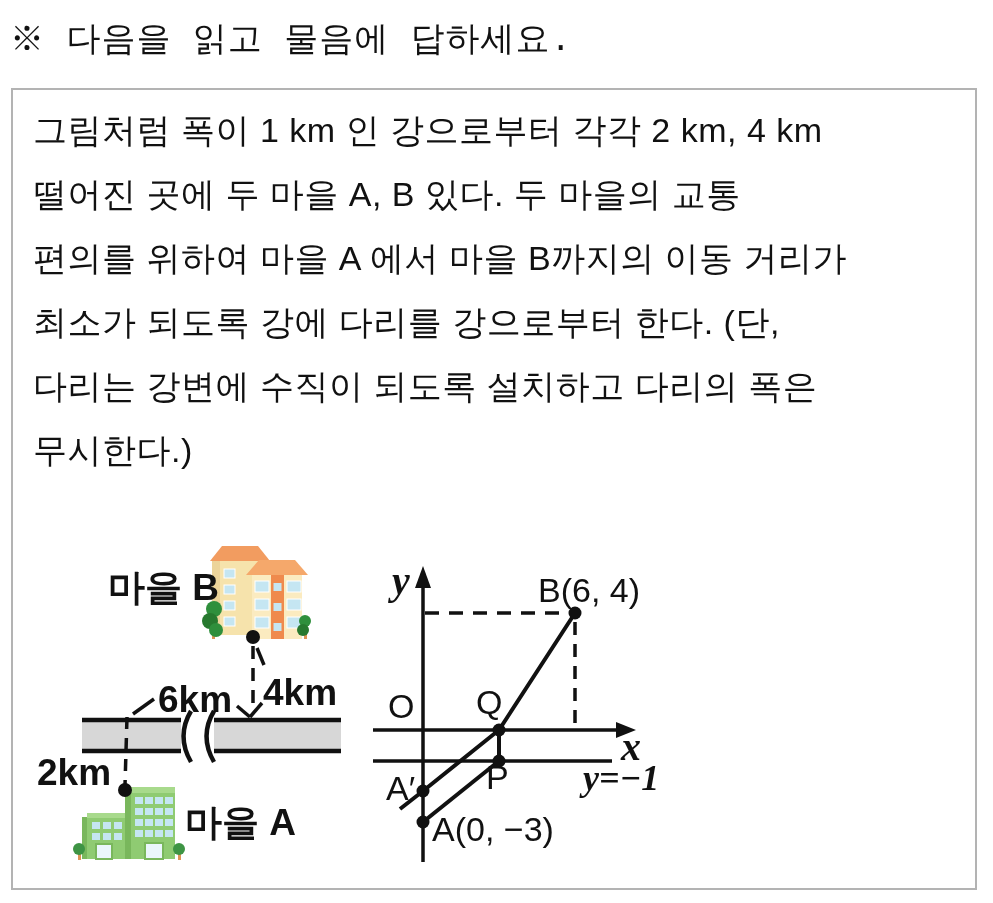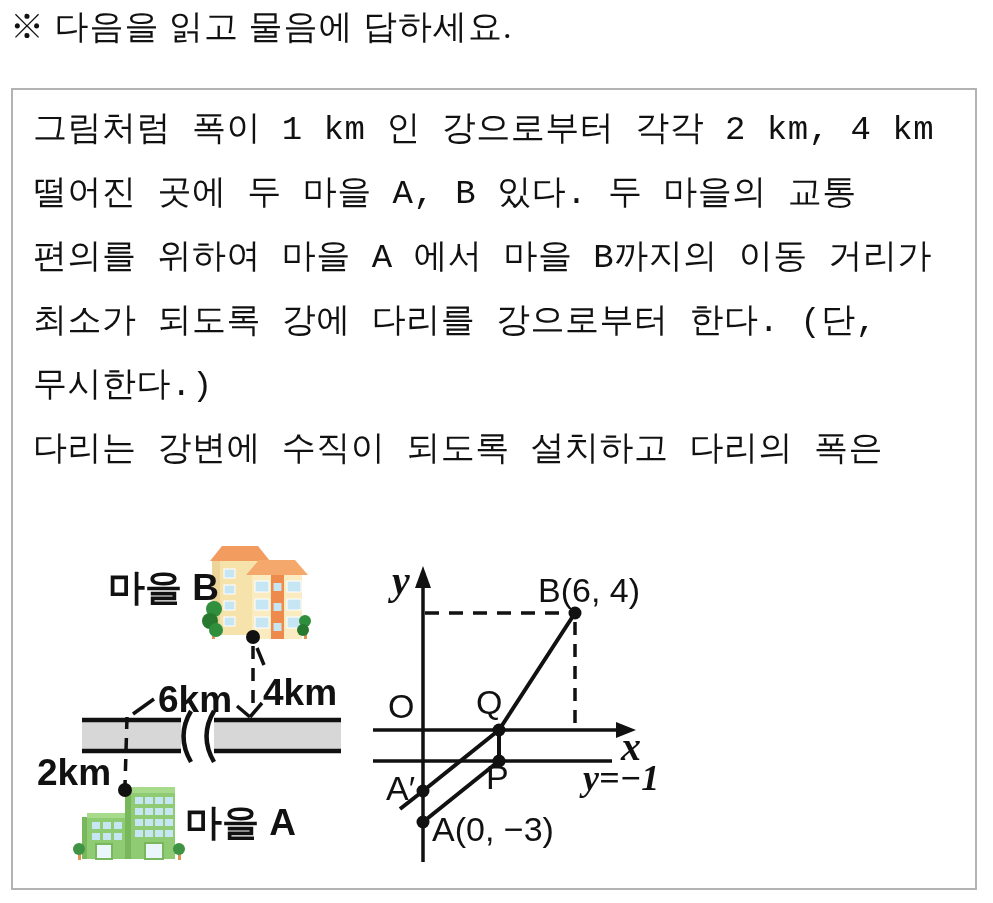--- a/index.html
+++ b/index.html
@@ -4,36 +4,36 @@
 <style>
   html,body{margin:0;padding:0;background:#ffffff;}
   body{
     position:relative;
     width:993px;height:903px;
     font-family:"Liberation Serif", serif;
     color:#111;
     overflow:hidden;
   }
   .header{
-    position:absolute;left:10px;top:4px;
+    position:absolute;left:10px;top:16px;
     font-size:34px;letter-spacing:1px;
-    font-family:Liberation Serif, serif;
+    font-family:Liberation Mono, monospace;
   }
   .problem-box{
     position:absolute;left:11px;top:88px;
     width:966px;height:802px;
     border:2px solid #b3b3b3;
     box-sizing:border-box;
     background:#ffffff;
   }
   .problem-text{
     position:absolute;left:33px;top:98px;
     width:930px;
     font-size:34px;line-height:64px;
-    font-family:Liberation Mono, monospace;
+    font-family:Liberation Sans, sans-serif;
     letter-spacing:0.5px;
   }
   .fig{position:absolute;}
   .fig-left{left:28px;top:533px;}
   .fig-right{left:372px;top:542px;}
   svg text{fill:#111;}
   .kr-label{font-family:"Liberation Sans", sans-serif;font-size:37px;font-weight:600;}
   .dist-label{font-family:"Liberation Sans", sans-serif;font-size:37px;font-weight:600;}
   .pt-label{font-family:"Liberation Sans", sans-serif;font-size:34px;}
   .math-italic{font-family:"Liberation Serif", serif;font-style:italic;font-size:40px;font-weight:bold;}
@@ -44,22 +44,22 @@
 
 <div class="header">※ 다음을 읽고 물음에 답하세요.</div>
 
 <div class="problem-box"></div>
 
 <div class="problem-text">
   <div>그림처럼 폭이 1 km 인 강으로부터 각각 2 km, 4 km</div>
   <div>떨어진 곳에 두 마을 A, B 있다. 두 마을의 교통</div>
   <div>편의를 위하여 마을 A 에서 마을 B까지의 이동 거리가</div>
   <div>최소가 되도록 강에 다리를 강으로부터 한다. (단,</div>
+  <div>다리는 강변에 수직이 되도록 설치하고 다리의 폭은</div>
   <div>무시한다.)</div>
-  <div>다리는 강변에 수직이 되도록 설치하고 다리의 폭은</div>
 </div>
 
 <svg class="fig fig-left" width="340" height="350" viewBox="0 0 340 350">
 
   <g>
 
     <rect x="184" y="28" width="8" height="74" fill="#ecd49a"></rect>
     <rect x="192" y="28" width="40" height="74" fill="#f6e3ac"></rect>
     <polygon points="182,28 194,13 230,13 242,28" fill="#f29c60"></polygon>
     <rect x="196" y="36" width="11" height="9" fill="#c5e6f2" stroke="#fff" stroke-width="1"></rect>

